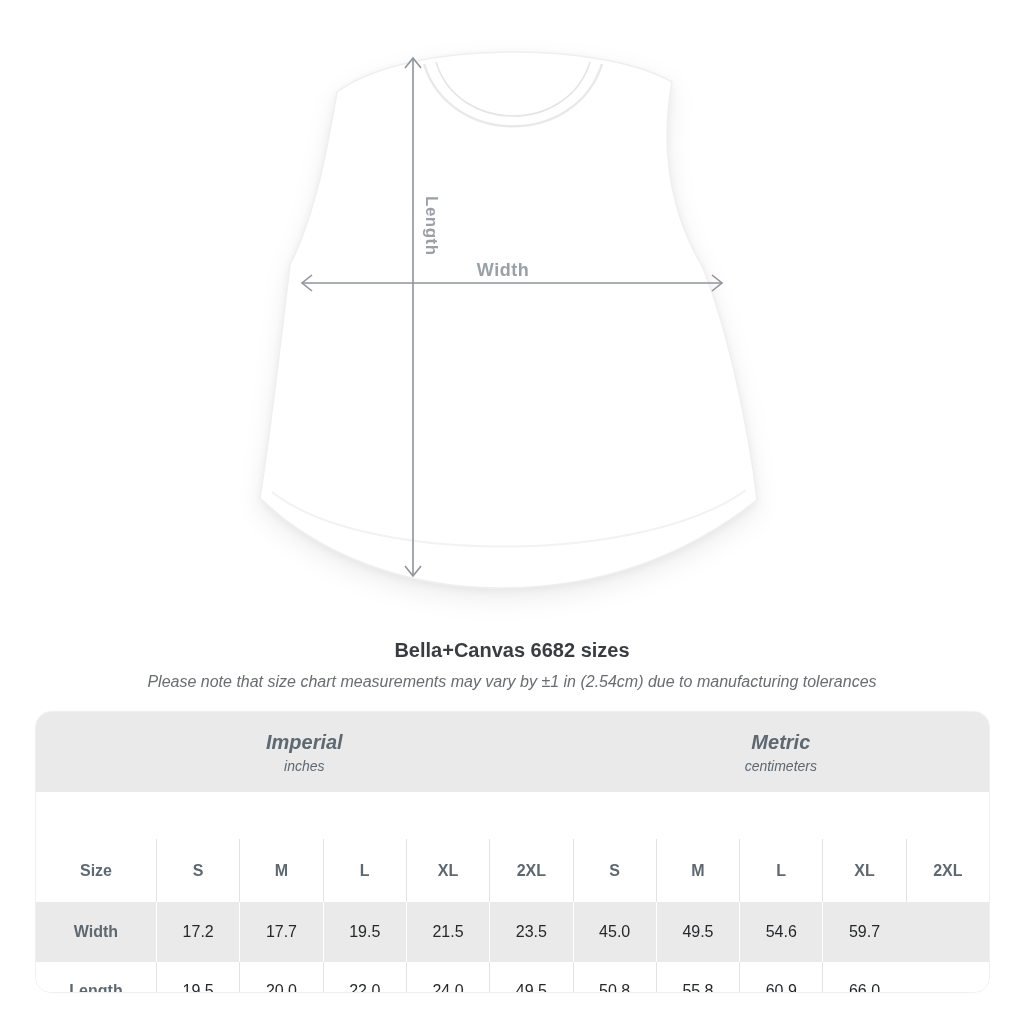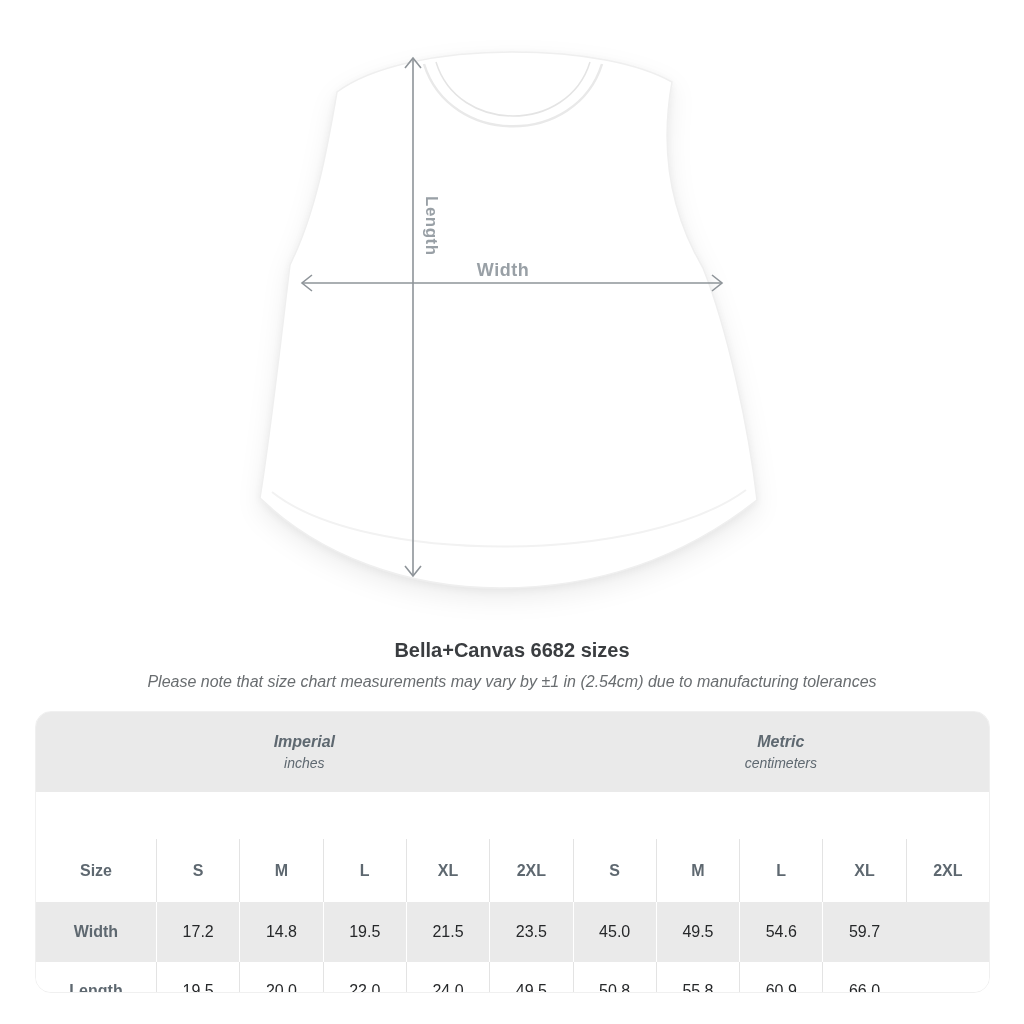--- a/index.html
+++ b/index.html
@@ -46,21 +46,21 @@
   .cell{
     display:flex;align-items:center;justify-content:center;
     font-size:16px;color:#26282a;
   }
   .header-row .cell,.rowlabel{font-weight:bold;color:#5e6870;}
   .header-row .cell + .cell{border-left:1px solid #e3e3e3;}
   .data-row-1 .cell + .cell{border-left:1px solid #ffffff;}
   .data-row-2 .cell + .cell{border-left:1px solid #e3e3e3;}
 
   .group-cell{display:flex;flex-direction:column;align-items:center;justify-content:center;}
-  .g-label{font-size:16px;font-weight:bold;font-style:italic;color:#5e6870;}
+  .g-label{font-size:20px;font-weight:bold;font-style:italic;color:#5e6870;}
   .g-sub{font-size:14px;font-style:italic;color:#5e6870;margin-top:4px;}
 </style>
 </head>
 <body>
 
 <div class="stage">
 
   <div class="diagram">
     <svg width="1024" height="620" viewBox="0 0 1024 620">
 
@@ -123,21 +123,21 @@
       <div class="cell">S</div>
       <div class="cell">M</div>
       <div class="cell">L</div>
       <div class="cell">XL</div>
       <div class="cell">2XL</div>
     </div>
 
     <div class="row data-row-1">
       <div class="cell rowlabel">Width</div>
       <div class="cell">17.2</div>
-      <div class="cell">14.8</div>
+      <div class="cell">17.7</div>
       <div class="cell">19.5</div>
       <div class="cell">21.5</div>
       <div class="cell">23.5</div>
       <div class="cell">45.0</div>
       <div class="cell">49.5</div>
       <div class="cell">54.6</div>
       <div class="cell">59.7</div>
     </div>
 
     <div class="row data-row-2">

